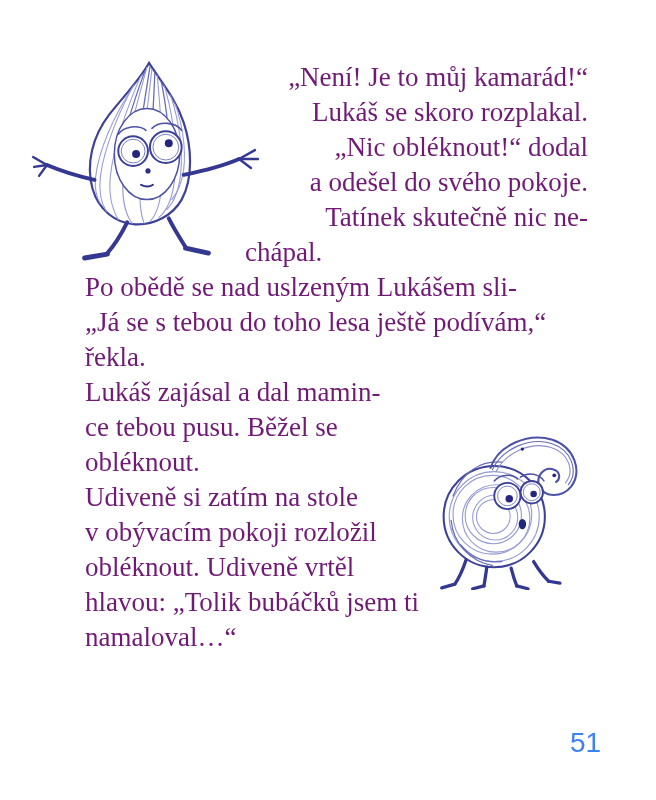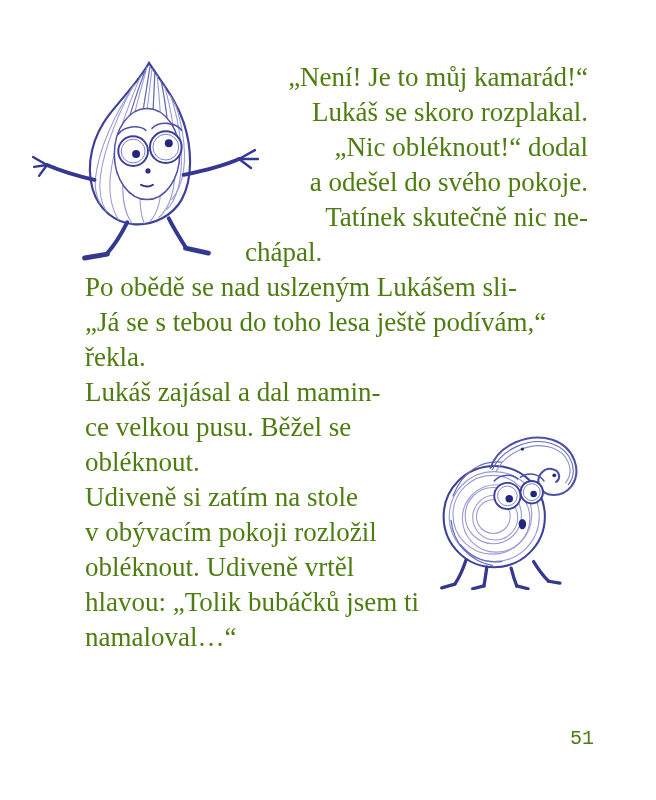--- a/index.html
+++ b/index.html
@@ -13,41 +13,41 @@
     position: relative;
     width: 656px; height: 800px;
     background: #ffffff;
   }
   .text-block {
     position: absolute;
     left: 85px; top: 60px;
     width: 503px;
     font-size: 27px;
     line-height: 35px;
-    color: #4d7c0f;
+    color: #701a75;
   }
   .line { white-space: nowrap; }
   .line.right { text-align: right; }
   .line.indent { padding-left: 160px; }
   .creature-1 {
     position: absolute;
     left: 27px; top: 59px;
     width: 238px; height: 203px;
   }
   .creature-2 {
     position: absolute;
     left: 438px; top: 430px;
     width: 150px; height: 160px;
   }
   .page-number {
     position: absolute;
     left: 570px; top: 727px;
-    font-family: Liberation Mono, monospace;
-    font-size: 20px;
-    color: #4d7c0f;
+    font-family: Liberation Sans, sans-serif;
+    font-size: 28px;
+    color: #3b82f6;
   }
 </style>
 </head>
 <body>
 
 <div class="book-page">
 
   <svg class="creature creature-1" viewBox="0 0 240 205" xmlns="http://www.w3.org/2000/svg">
     <defs>
       <clipPath id="body1clip">
@@ -160,21 +160,21 @@
     <div class="line right">„Není! Je to můj kamarád!“</div>
     <div class="line right">Lukáš se skoro rozplakal.</div>
     <div class="line right">„Nic obléknout!“ dodal</div>
     <div class="line right">a odešel do svého pokoje.</div>
     <div class="line right">Tatínek skutečně nic ne-</div>
     <div class="line indent">chápal.</div>
     <div class="line">Po obědě se nad uslzeným Lukášem sli-</div>
     <div class="line">„Já se s tebou do toho lesa ještě podívám,“</div>
     <div class="line">řekla.</div>
     <div class="line">Lukáš zajásal a dal mamin-</div>
-    <div class="line">ce velkou pusu. Běžel se</div>
+    <div class="line">ce tebou pusu. Běžel se</div>
     <div class="line">obléknout.</div>
     <div class="line">Udiveně si zatím na stole</div>
     <div class="line">v obývacím pokoji rozložil</div>
     <div class="line">obléknout. Udiveně vrtěl</div>
     <div class="line">hlavou: „Tolik bubáčků jsem ti</div>
     <div class="line">namaloval…“</div>
   </div>
 
   <div class="page-number">51</div>
 

